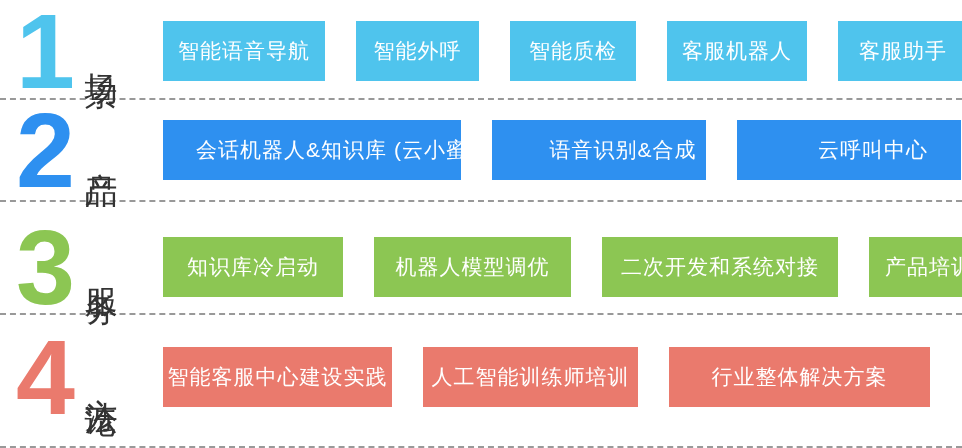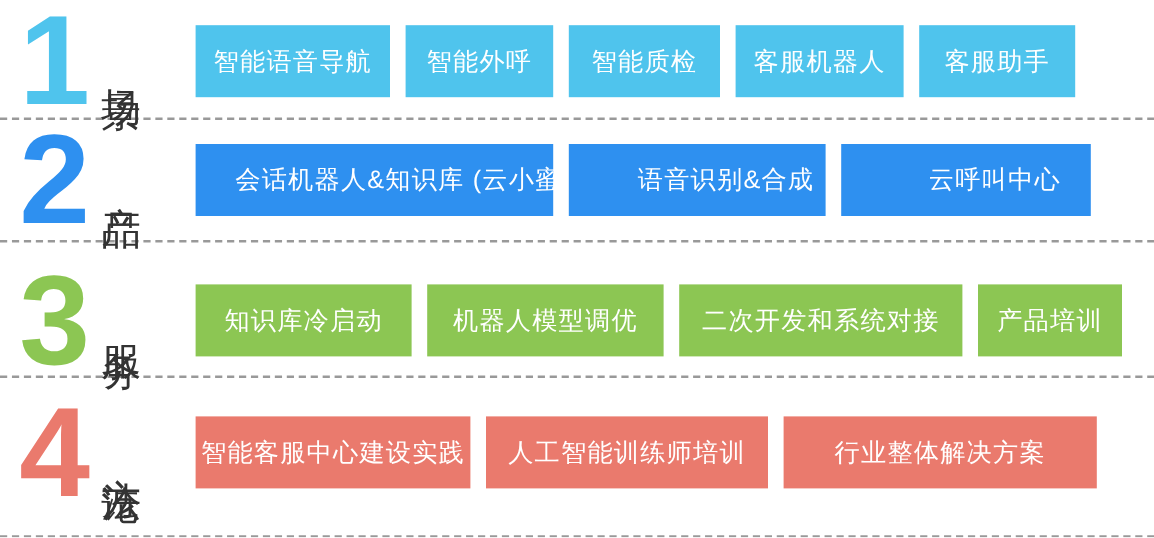--- a/index.html
+++ b/index.html
@@ -50,21 +50,21 @@
     line-height: 1;
     color: #333333;
   }
   .boxes {
     display: flex;
     align-items: center;
   }
   .box {
     box-sizing: border-box;
     height: 60px;
-    margin-right: 13px;
+    margin-right: 31px;
     display: flex;
     align-items: center;
     justify-content: center;
     color: #ffffff;
     font-size: 21px;
     letter-spacing: 1px;
     white-space: nowrap;
   }
   .box:last-child { margin-right: 13px; }
 
@@ -98,21 +98,21 @@
   </div>
 
   <div class="row row-product">
     <div class="left">
       <div class="num">2</div>
       <div class="cat">产品</div>
     </div>
     <div class="boxes">
       <div class="box" style="width:298px">会话机器人&amp;知识库 (云小蜜)</div>
       <div class="box" style="width:214px">语音识别&amp;合成</div>
-      <div class="box" style="width:208px">云呼叫中心</div>
+      <div class="box" style="width:224px">云呼叫中心</div>
     </div>
   </div>
 
   <div class="row row-service">
     <div class="left">
       <div class="num">3</div>
       <div class="cat">服务</div>
     </div>
     <div class="boxes">
       <div class="box" style="width:180px">知识库冷启动</div>
@@ -122,18 +122,18 @@
     </div>
   </div>
 
   <div class="row row-methodology">
     <div class="left">
       <div class="num">4</div>
       <div class="cat">方法论</div>
     </div>
     <div class="boxes">
       <div class="box" style="width:229px">智能客服中心建设实践</div>
-      <div class="box" style="width:235px">人工智能训练师培训</div>
+      <div class="box" style="width:215px">人工智能训练师培训</div>
       <div class="box" style="width:261px">行业整体解决方案</div>
     </div>
   </div>
 
 </div>
 
 </body></html>

